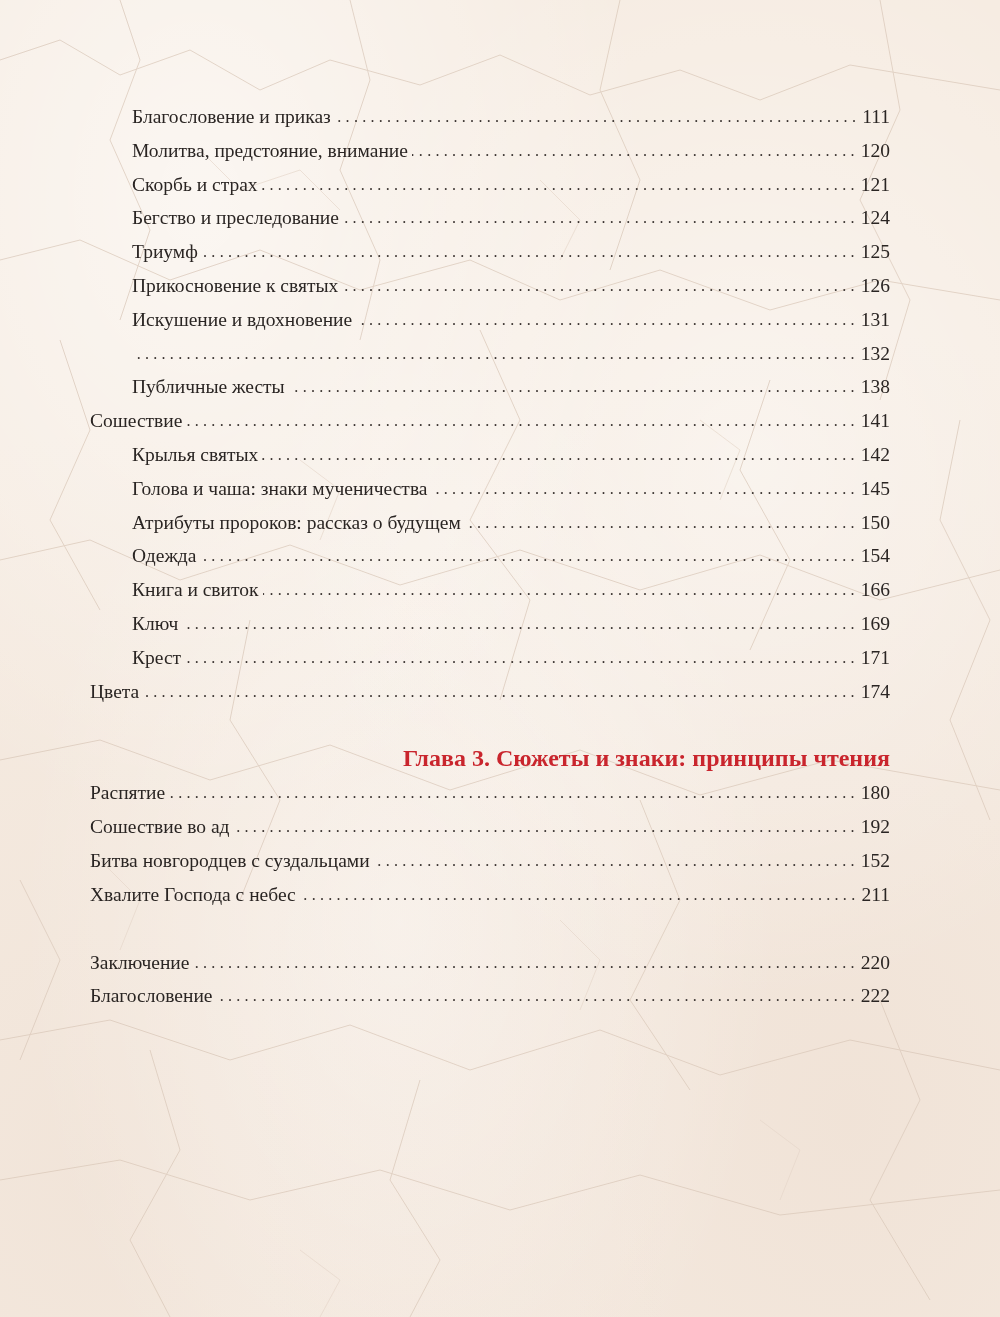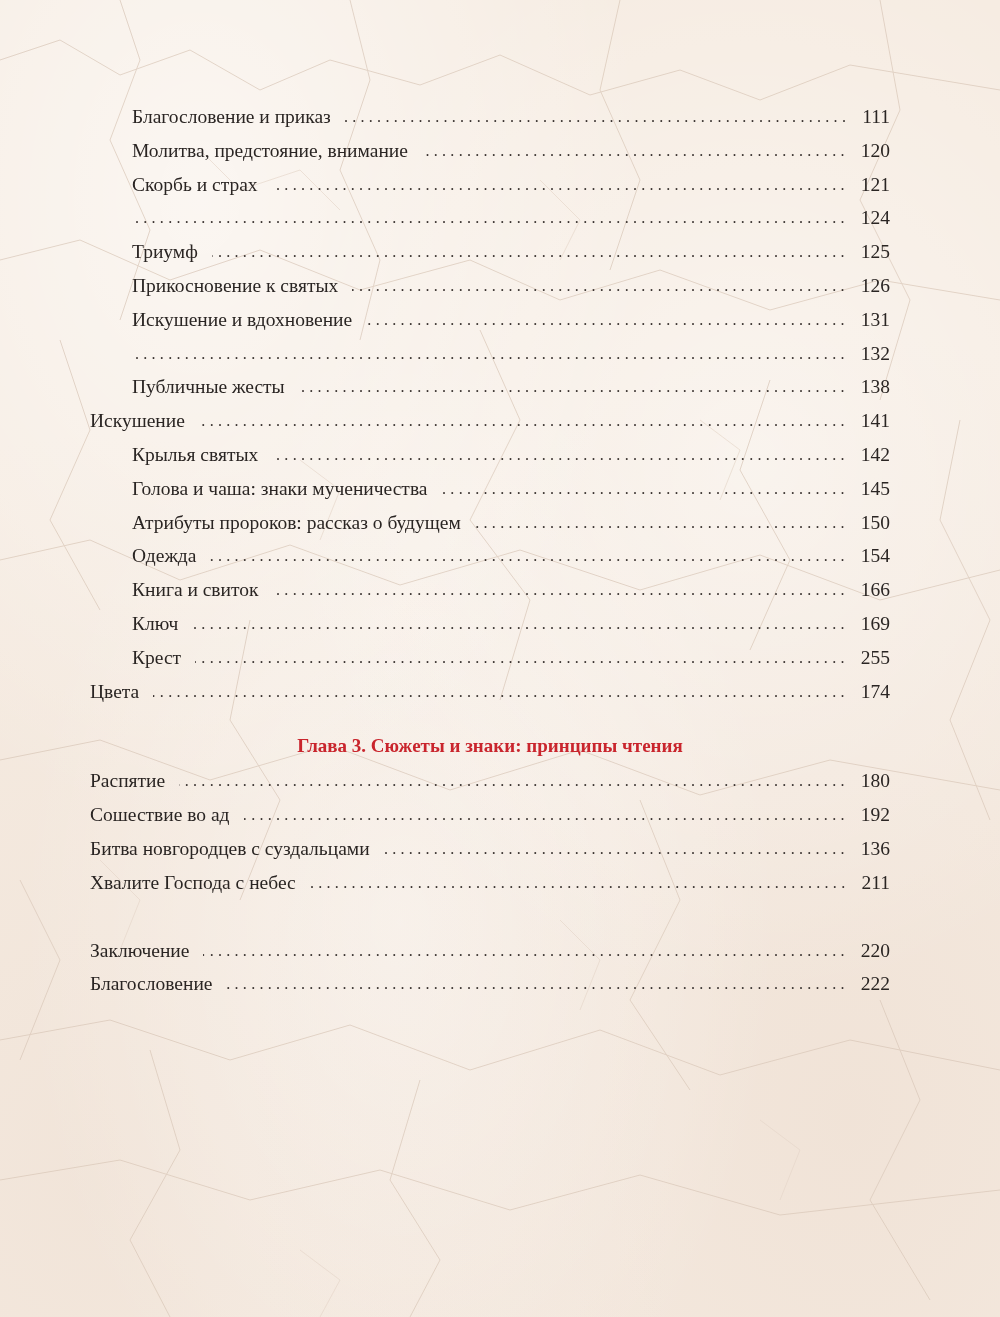--- a/index.html
+++ b/index.html
@@ -33,41 +33,40 @@
       top: 100px;
       width: 800px;
     }
     .row {
       display: flex;
       align-items: flex-start;
       height: 33.8px;
       font-size: 19.5px;
       line-height: 33.8px;
       white-space: nowrap;
-      gap: 10px;
     }
     .row.indent { padding-left: 42px; }
     .row .title { flex: 0 0 auto; padding-right: 4px; }
     .row .leader {
       flex: 1 1 auto;
       overflow: hidden;
       letter-spacing: 4.3px;
       color: #3a3330;
       font-size: 16px;
       text-align: right;
       direction: rtl;
     }
     .row .page { flex: 0 0 auto; padding-left: 2px; }
     .chapter-heading {
       height: 36px;
-      margin-top: 20px;
-      text-align: center;
+      margin-top: 32px;
+      text-align: right;
       color: #c9252d;
       font-weight: bold;
-      font-size: 19px;
+      font-size: 24px;
       line-height: 36px;
     }
     .gap { height: 34px; }
   </style>
 </head>
 <body>
 
 <svg class="cracks" viewBox="0 0 1000 1317" xmlns="http://www.w3.org/2000/svg">
   <g fill="none" stroke="#d9c7b8" stroke-width="1" opacity="0.7">
     <path d="M0 60 L60 40 L120 75 L190 50 L260 90 L330 60 L420 85 L500 55 L590 95 L680 70 L760 100 L850 65 L1000 90"></path>
@@ -115,20 +114,21 @@
       <span class="title">Молитва, предстояние, внимание</span>
       <span class="leader">........................................................................................................................</span>
       <span class="page">120</span>
     </div>
     <div class="row indent">
       <span class="title">Скорбь и страх</span>
       <span class="leader">........................................................................................................................</span>
       <span class="page">121</span>
     </div>
     <div class="row indent">
+      <span class="title">Бегство и преследование</span>
       <span class="leader">........................................................................................................................</span>
       <span class="page">124</span>
     </div>
     <div class="row indent">
       <span class="title">Триумф</span>
       <span class="leader">........................................................................................................................</span>
       <span class="page">125</span>
     </div>
     <div class="row indent">
       <span class="title">Прикосновение к святых</span>
@@ -143,21 +143,21 @@
     <div class="row indent">
       <span class="leader">........................................................................................................................</span>
       <span class="page">132</span>
     </div>
     <div class="row indent">
       <span class="title">Публичные жесты</span>
       <span class="leader">........................................................................................................................</span>
       <span class="page">138</span>
     </div>
     <div class="row">
-      <span class="title">Искушение</span>
+      <span class="title">Сошествие</span>
       <span class="leader">........................................................................................................................</span>
       <span class="page">141</span>
     </div>
     <div class="row indent">
       <span class="title">Крылья святых</span>
       <span class="leader">........................................................................................................................</span>
       <span class="page">142</span>
     </div>
     <div class="row indent">
       <span class="title">Голова и чаша: знаки мученичества</span>
@@ -180,21 +180,21 @@
       <span class="page">166</span>
     </div>
     <div class="row indent">
       <span class="title">Ключ</span>
       <span class="leader">........................................................................................................................</span>
       <span class="page">169</span>
     </div>
     <div class="row indent">
       <span class="title">Крест</span>
       <span class="leader">........................................................................................................................</span>
-      <span class="page">255</span>
+      <span class="page">171</span>
     </div>
     <div class="row">
       <span class="title">Цвета</span>
       <span class="leader">........................................................................................................................</span>
       <span class="page">174</span>
     </div>
   </div>
 
   <div class="chapter-heading">Глава 3. Сюжеты и знаки: принципы чтения</div>
 
@@ -205,21 +205,21 @@
       <span class="page">180</span>
     </div>
     <div class="row">
       <span class="title">Сошествие во ад</span>
       <span class="leader">........................................................................................................................</span>
       <span class="page">192</span>
     </div>
     <div class="row">
       <span class="title">Битва новгородцев с суздальцами</span>
       <span class="leader">........................................................................................................................</span>
-      <span class="page">136</span>
+      <span class="page">152</span>
     </div>
     <div class="row">
       <span class="title">Хвалите Господа с небес</span>
       <span class="leader">........................................................................................................................</span>
       <span class="page">211</span>
     </div>
   </div>
 
   <div class="gap"></div>
 

